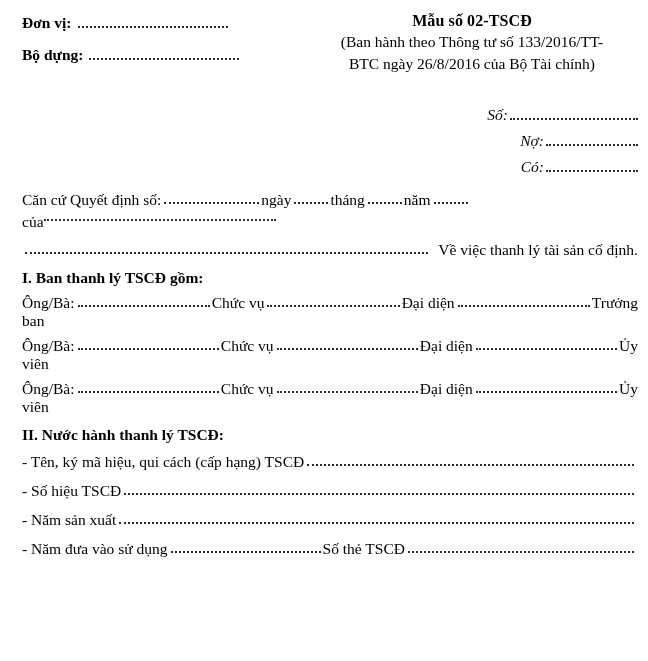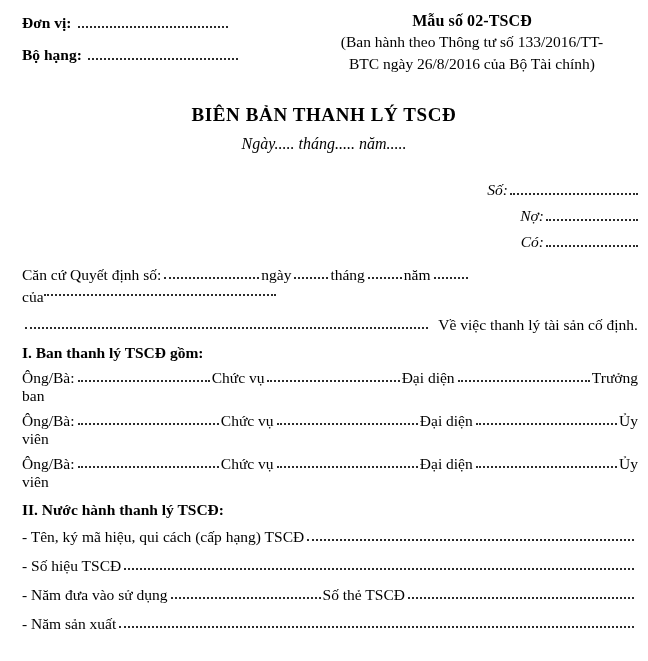--- a/index.html
+++ b/index.html
@@ -182,36 +182,32 @@
 
 <div class="page">
 
   <div class="header">
     <div class="header-left">
       <div class="hl-row">
         <span class="hl-label">Đơn vị:</span>
         <span class="hl-dots"></span>
       </div>
       <div class="hl-row">
-        <span class="hl-label">Bộ hạng:</span>
+        <span class="hl-label">Bộ dựng:</span>
         <span class="hl-dots"></span>
       </div>
     </div>
 
     <div class="header-right">
       <div class="form-code">Mẫu số 02-TSCĐ</div>
       <div class="form-issue">(Ban hành theo Thông tư số 133/2016/TT-</div>
       <div class="form-issue">BTC ngày 26/8/2016 của Bộ Tài chính)</div>
     </div>
   </div>
 
-  <div class="title-block">
-    <div class="doc-title">BIÊN BẢN THANH LÝ TSCĐ</div>
-    <div class="doc-date">Ngày..... tháng..... năm.....</div>
-  </div>
 
   <div class="meta-block">
     <div class="meta-row">
       <span class="meta-label">Số:</span>
       <span class="meta-dots w1"></span>
     </div>
     <div class="meta-row">
       <span class="meta-label">Nợ:</span>
       <span class="meta-dots w2"></span>
     </div>
@@ -299,26 +295,26 @@
       <span class="dots"></span>
     </div>
 
     <div class="item-row">
       <span class="txt">- Số hiệu TSCĐ</span>
       <span class="dots"></span>
     </div>
 
 
     <div class="item-row">
+      <span class="txt">- Năm sản xuất</span>
+      <span class="dots"></span>
+    </div>
+
+    <div class="item-row">
       <span class="txt">- Năm đưa vào sử dụng</span>
       <span class="dots fixed-lg"></span>
       <span class="txt">Số thẻ TSCĐ</span>
       <span class="dots"></span>
     </div>
 
-    <div class="item-row">
-      <span class="txt">- Năm sản xuất</span>
-      <span class="dots"></span>
-    </div>
-
   </div>
 
 </div>
 
 </body></html>

